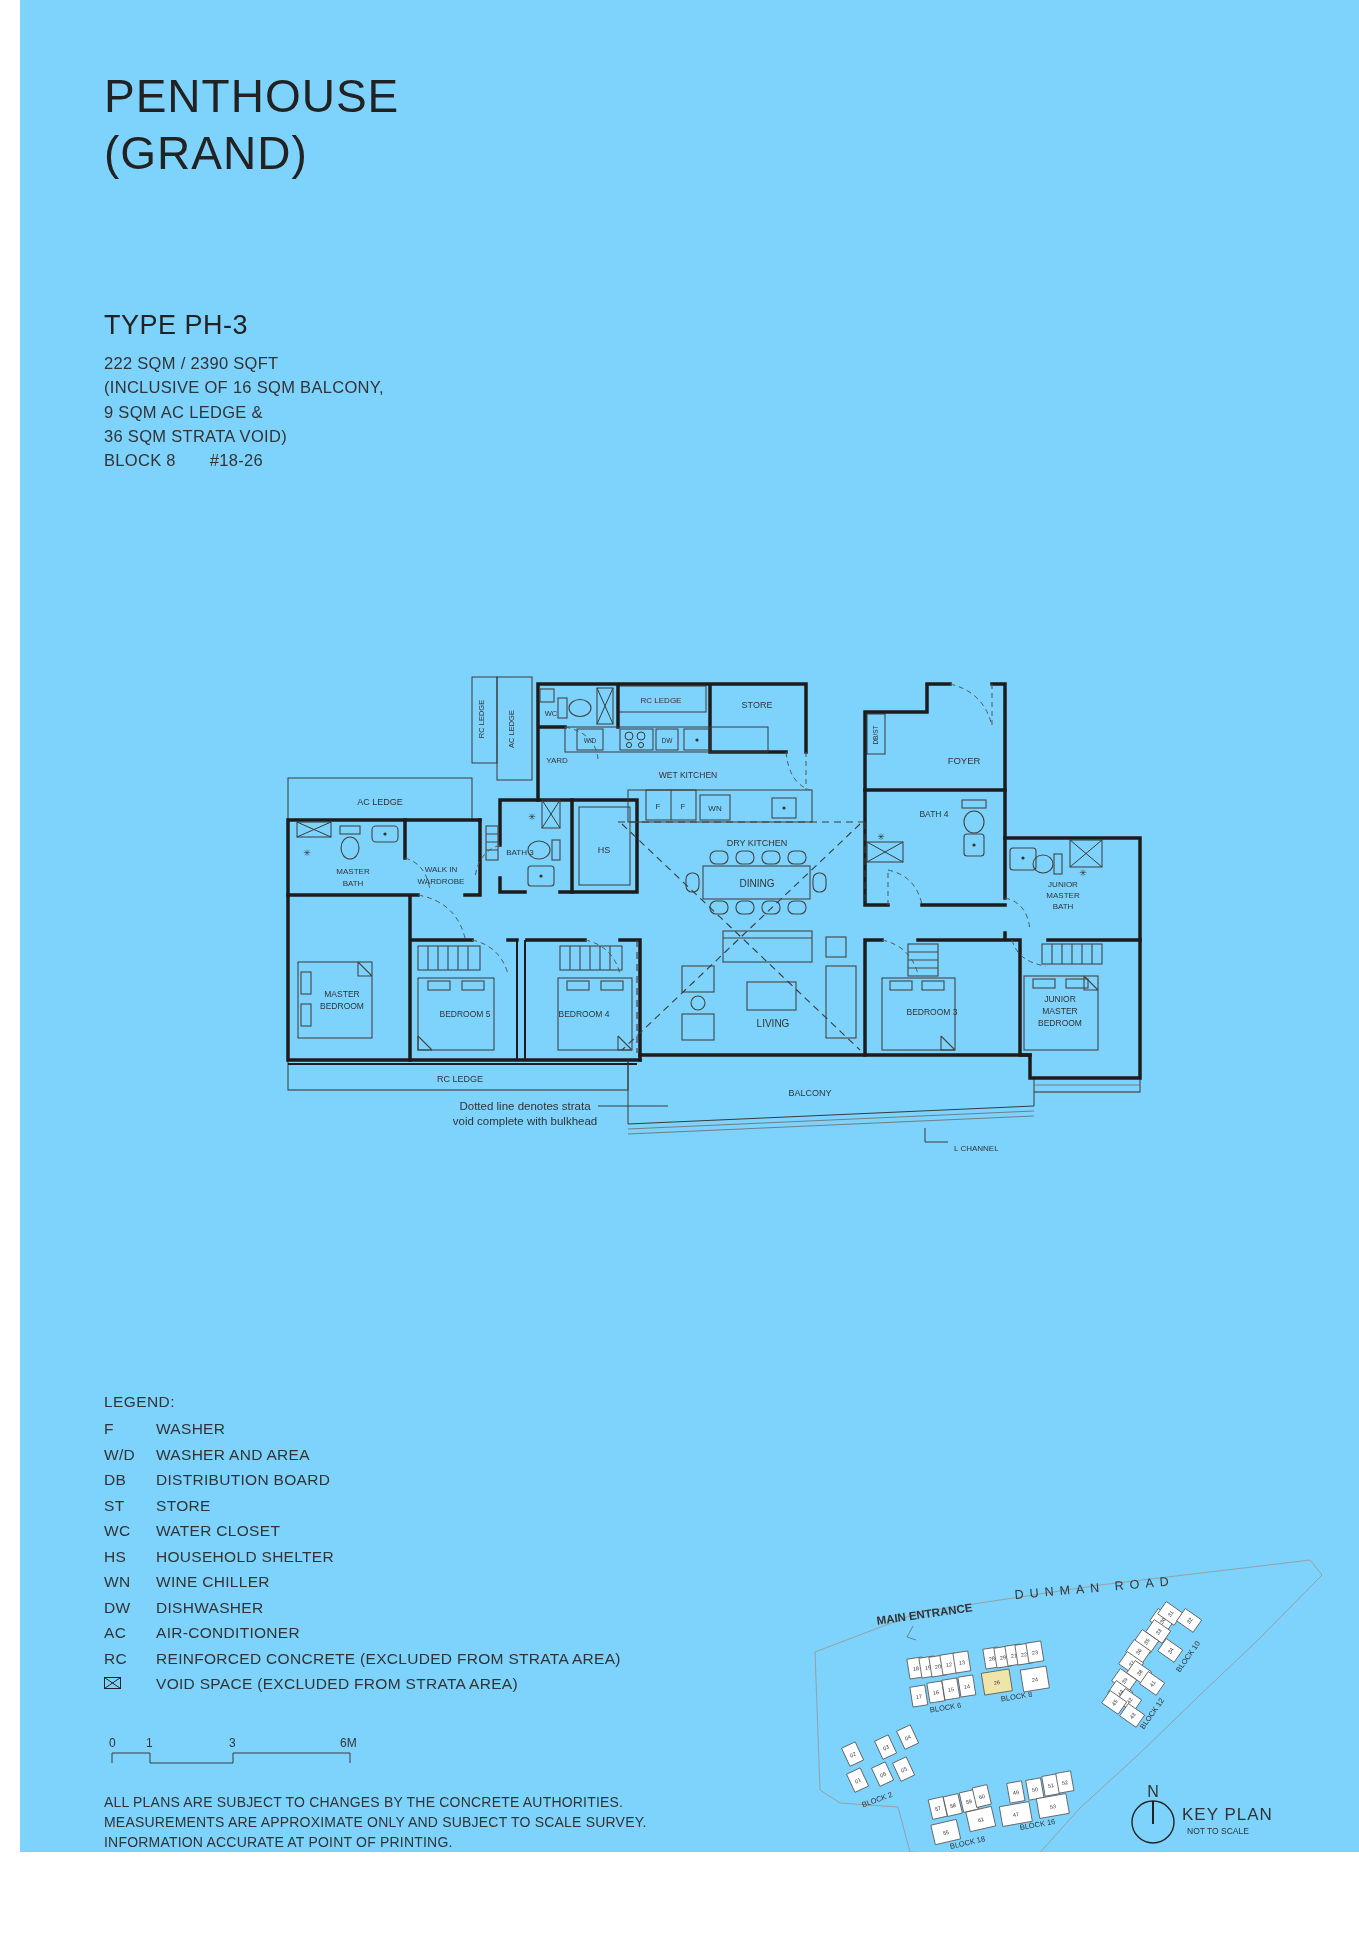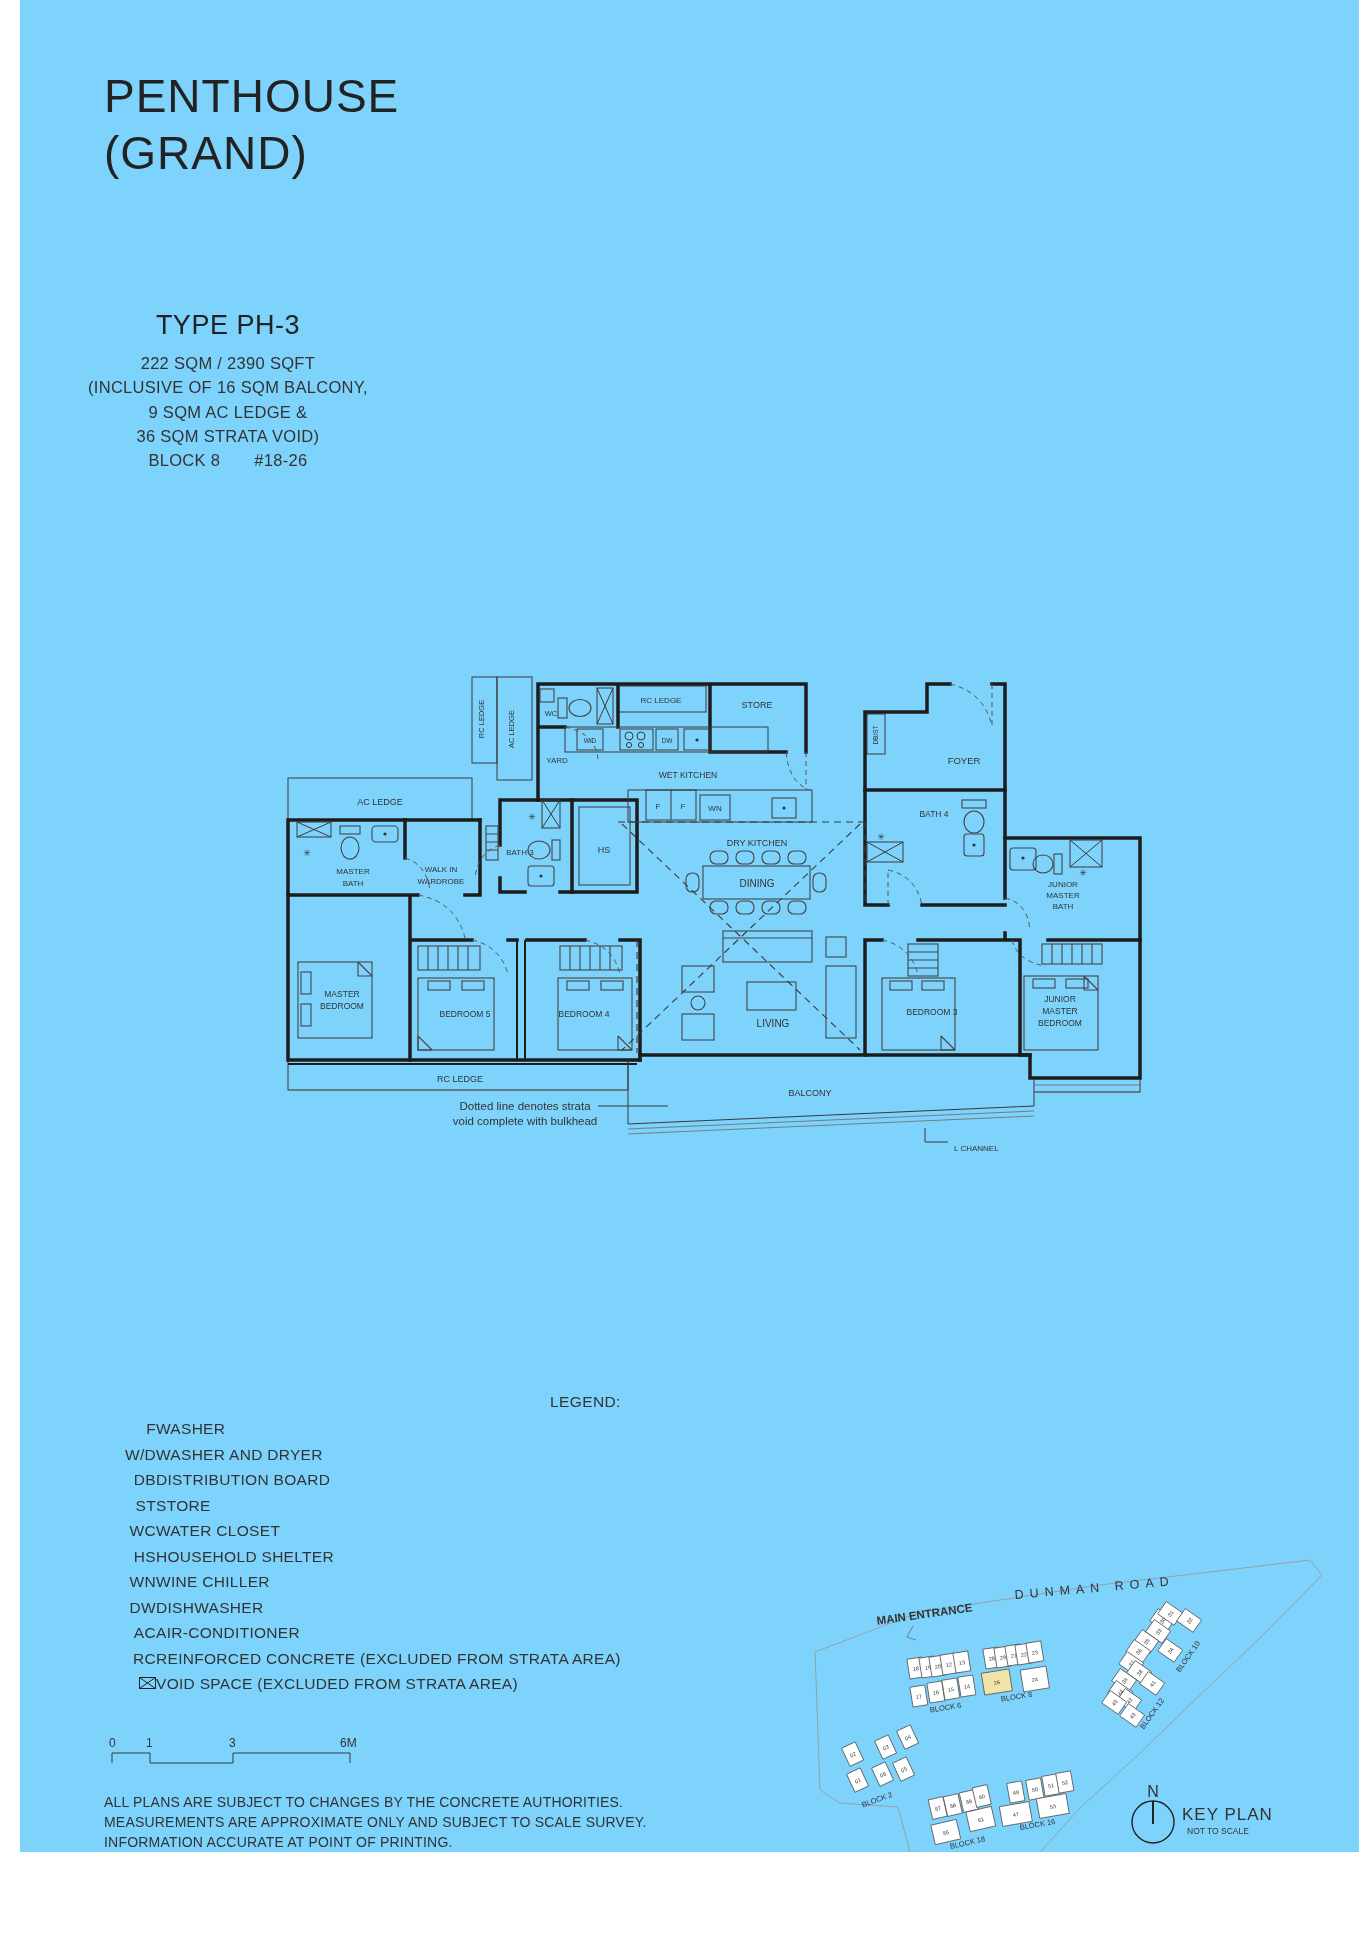--- a/index.html
+++ b/index.html
@@ -1,25 +1,25 @@
 <!DOCTYPE html>
 <html><head>
 <meta charset="utf-8">
 <style>
   html,body{margin:0;padding:0;background:#ffffff;}
   #page{position:relative;width:1359px;height:1852px;background:#7dd3fc;overflow:hidden;
         font-family:"Liberation Sans", sans-serif;color:#2b2b2b;margin-left:20px;}
   .abs{position:absolute;}
   #title{left:84px;top:68px;font-size:46px;line-height:1.24;letter-spacing:1px;color:#222;font-weight:400;}
-  #unitinfo{left:68px;top:310px;text-align:center;}
+  #unitinfo{left:84px;top:310px;}
   #unitinfo .type{font-size:27px;letter-spacing:.5px;color:#222;margin-bottom:10px;}
   #unitinfo .line{font-size:16.5px;line-height:1.48;color:#333;letter-spacing:.3px;}
   #unitinfo .blockline{margin-top:2px;font-size:16.5px;color:#333;letter-spacing:.3px;}
   #unitinfo .blockline .stack{display:inline-block;margin-left:34px;}
-  #legend{left:84px;top:1393px;font-size:15.5px;color:#333;text-align:right;}
+  #legend{left:84px;top:1393px;font-size:15.5px;color:#333;}
   #legend .lg-title{margin-bottom:9px;letter-spacing:.4px;}
   #legend .row{display:flex;margin-bottom:7.5px;align-items:center;}
   #legend .abbr{width:52px;flex:0 0 52px;letter-spacing:.3px;}
   #legend .lbl{letter-spacing:.3px;}
   #disclaimer{left:84px;top:1793px;font-size:14px;line-height:1.42;color:#333;letter-spacing:.2px;}
   svg{position:absolute;left:0;top:0;}
   svg text{font-family:"Liberation Sans", sans-serif;fill:#333;}
   .lbl-m{text-anchor:middle;}
   .wall{stroke:#1c1c1c;stroke-width:3.5;fill:none;stroke-linecap:square;}
   .wall2{stroke:#1c1c1c;stroke-width:2;fill:none;}
@@ -537,21 +537,21 @@
   </svg>
 
   <div class="abs" id="legend">
     <div class="lg-title">LEGEND:</div>
     <div class="row">
         <span class="abbr">F</span>
         <span class="lbl">WASHER</span>
       </div>
     <div class="row">
         <span class="abbr">W/D</span>
-        <span class="lbl">WASHER AND DRYER</span>
+        <span class="lbl">WASHER AND AREA</span>
       </div>
     <div class="row">
         <span class="abbr">DB</span>
         <span class="lbl">DISTRIBUTION BOARD</span>
       </div>
     <div class="row">
         <span class="abbr">ST</span>
         <span class="lbl">STORE</span>
       </div>
     <div class="row">

